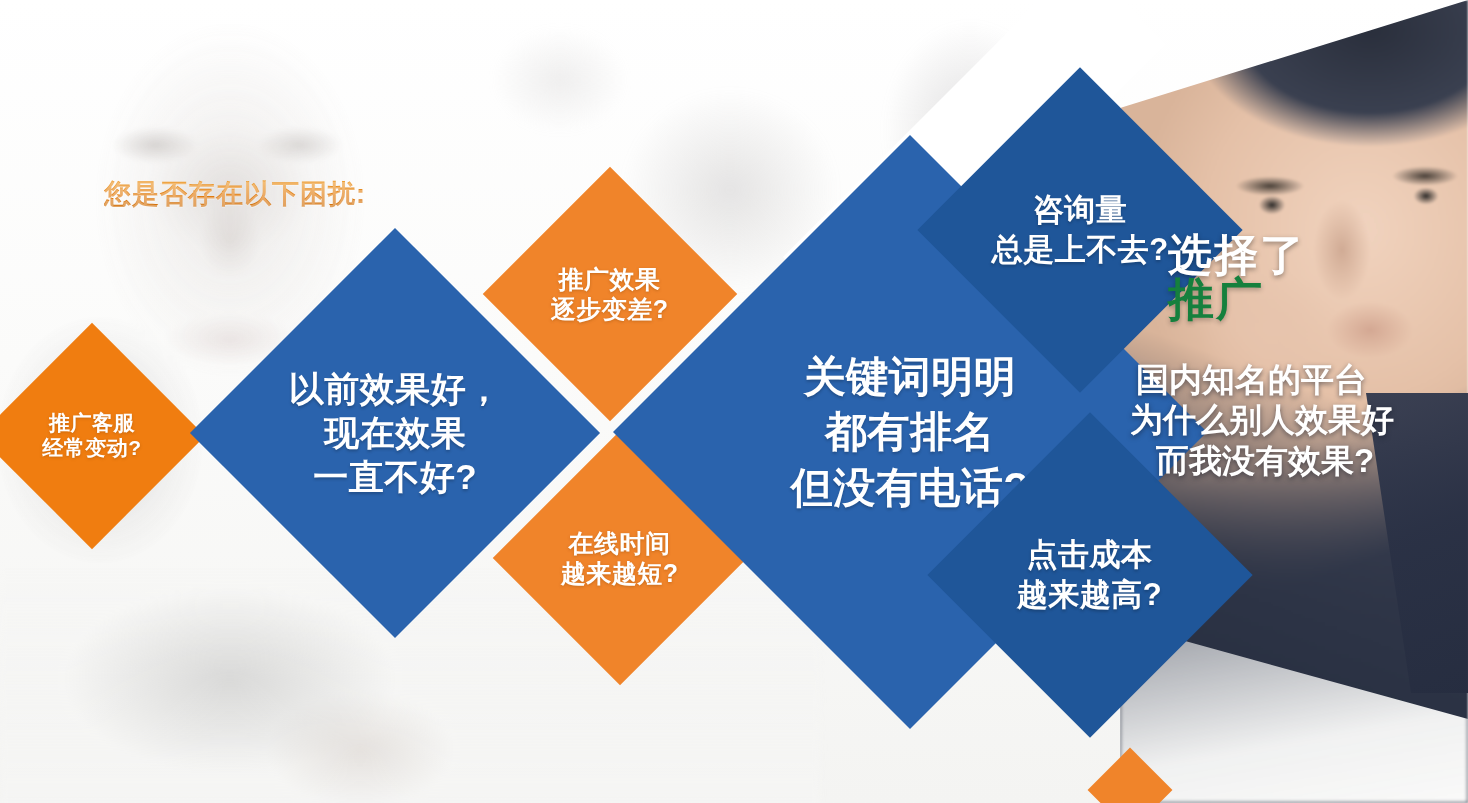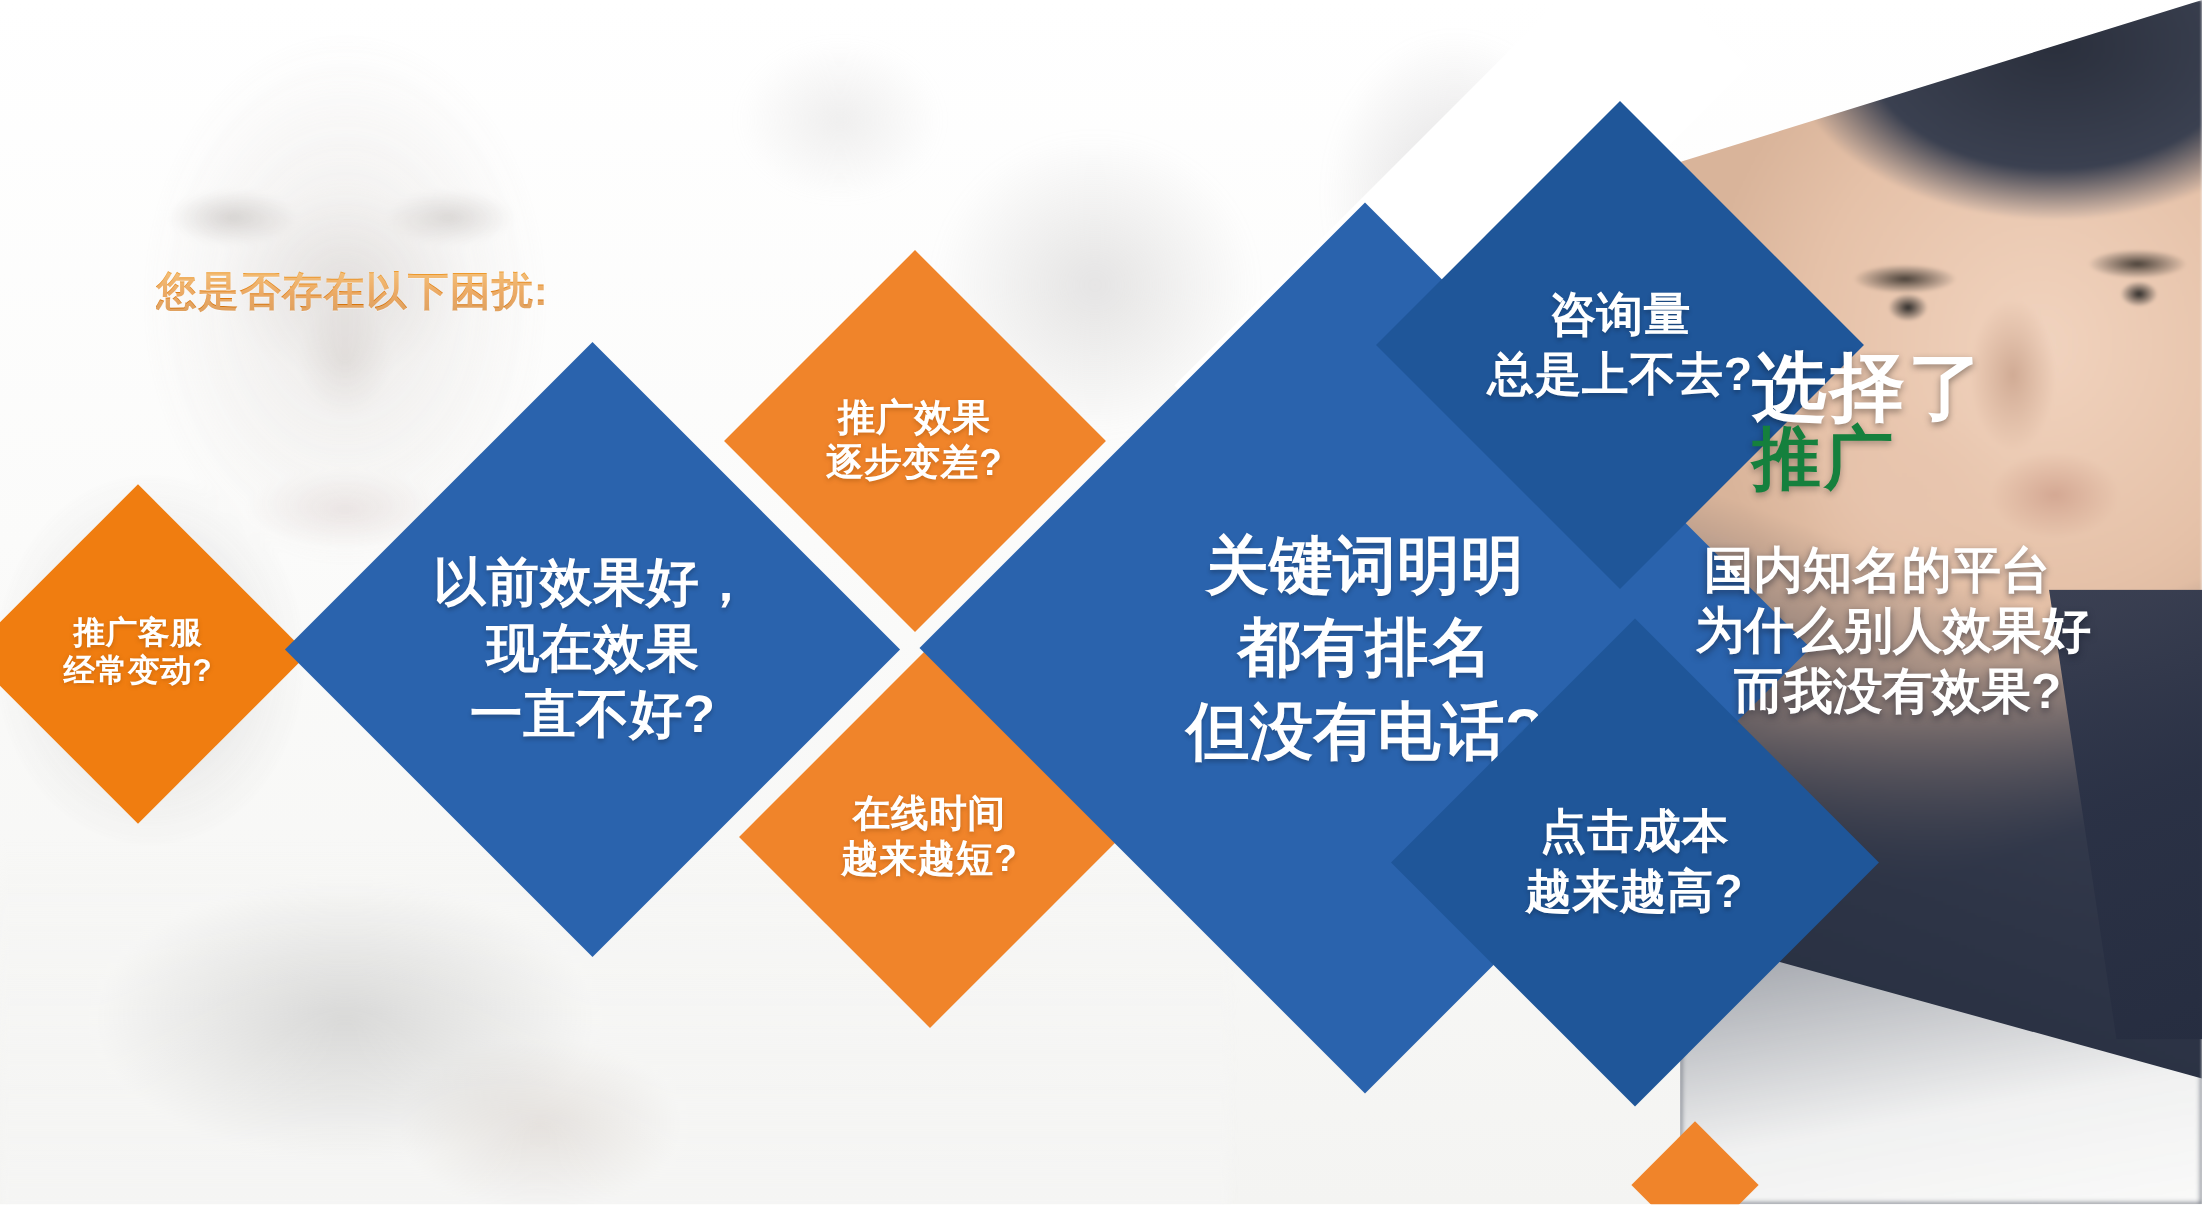--- a/index.html
+++ b/index.html
@@ -156,21 +156,21 @@
 
   
   #right-text{
     position:absolute;left:1168px;top:232px;width:300px;
     line-height:1.06;
   }
   .rt-line{
     font-weight:700;white-space:nowrap;
     text-shadow:0 2px 5px rgba(0,0,0,.38);
   }
-  #rt-choose{ font-size:50px; color:#ffffff; letter-spacing:2px;}
+  #rt-choose{ font-size:44px; color:#ffffff; letter-spacing:2px;}
   #rt-promo{ font-size:46px; color:#15803d; letter-spacing:2px; margin-top:-4px;
              text-shadow:0 2px 5px rgba(0,0,0,.30);}
   #right-text2{
     position:absolute;left:1136px;top:360px;width:340px;
     line-height:1.22;
   }
   .rt2{
     font-size:33px;font-weight:700;color:#ffffff;white-space:nowrap;
     text-shadow:0 2px 5px rgba(20,25,40,.55);
   }

